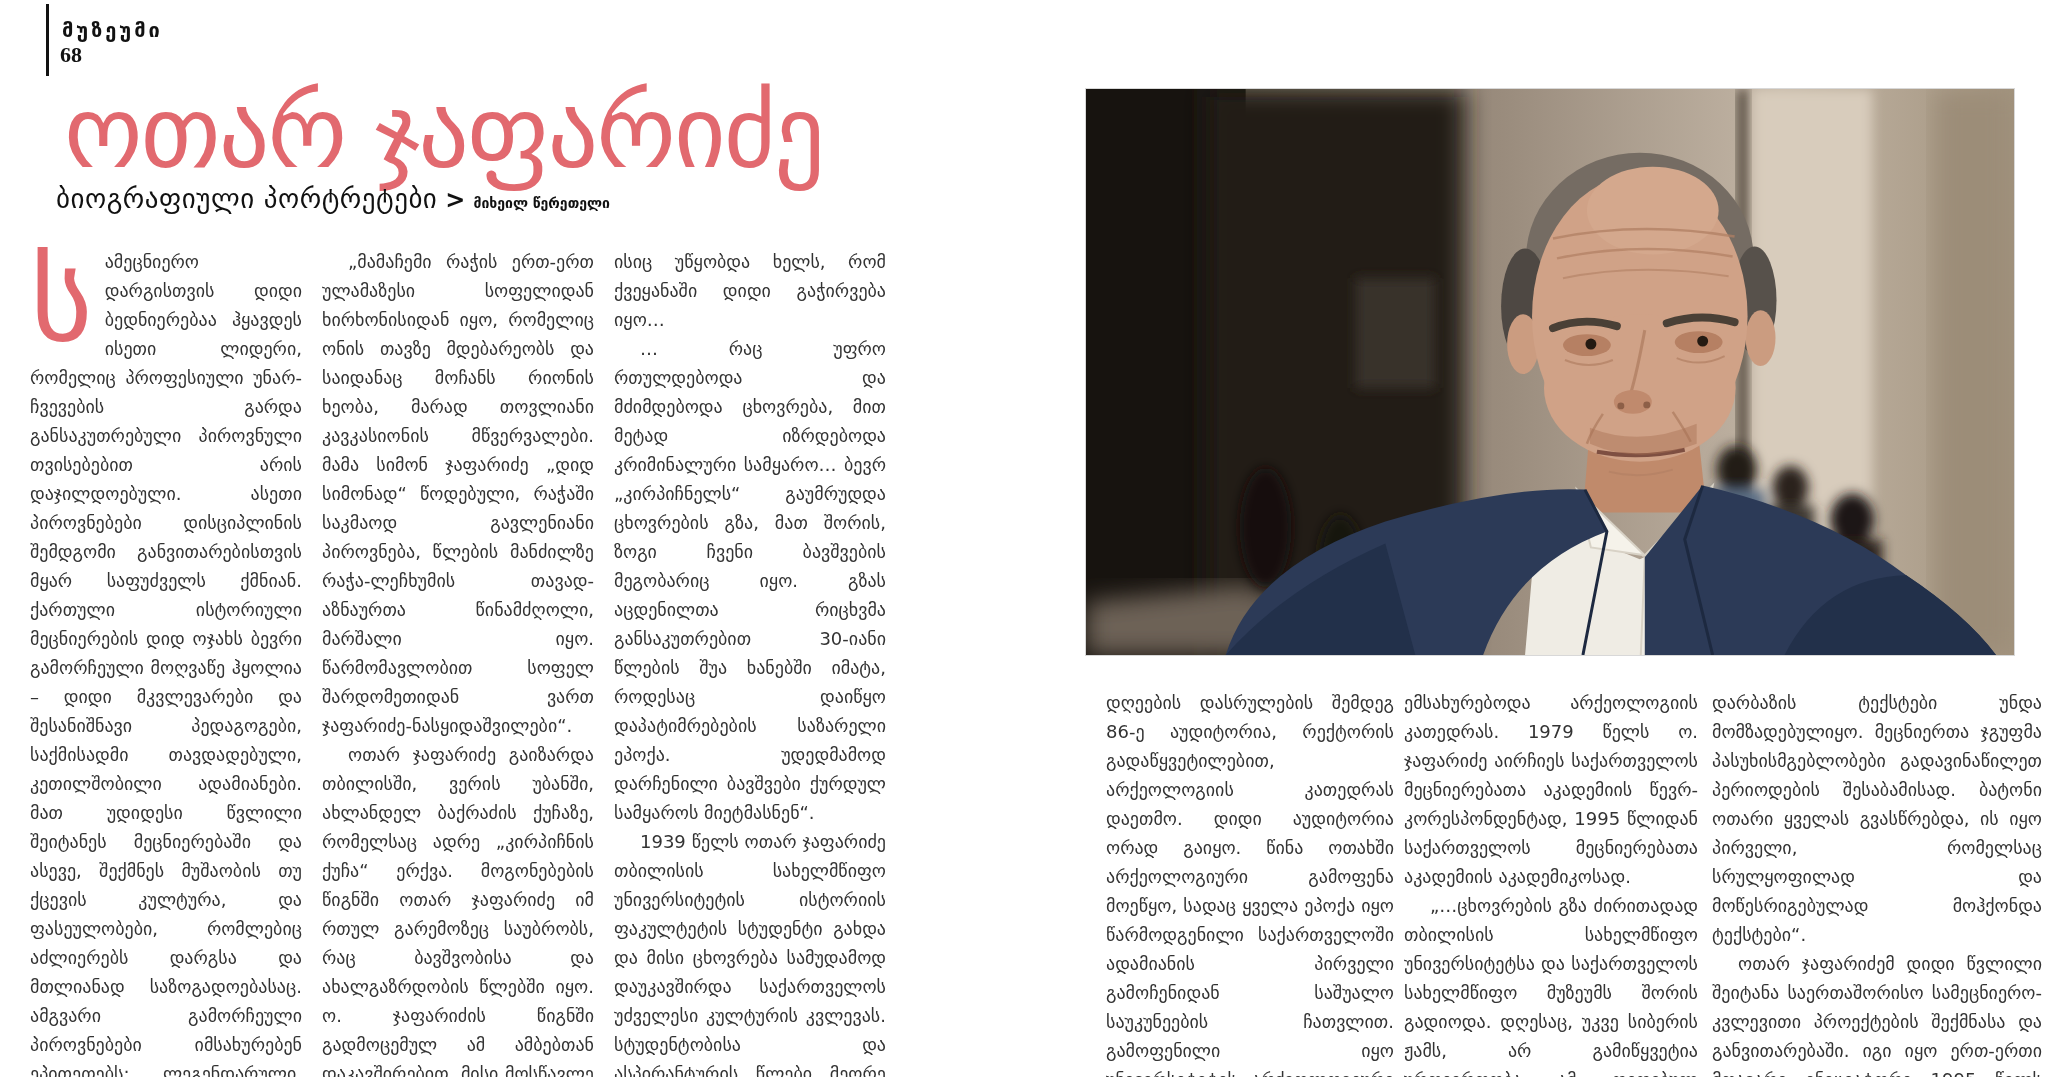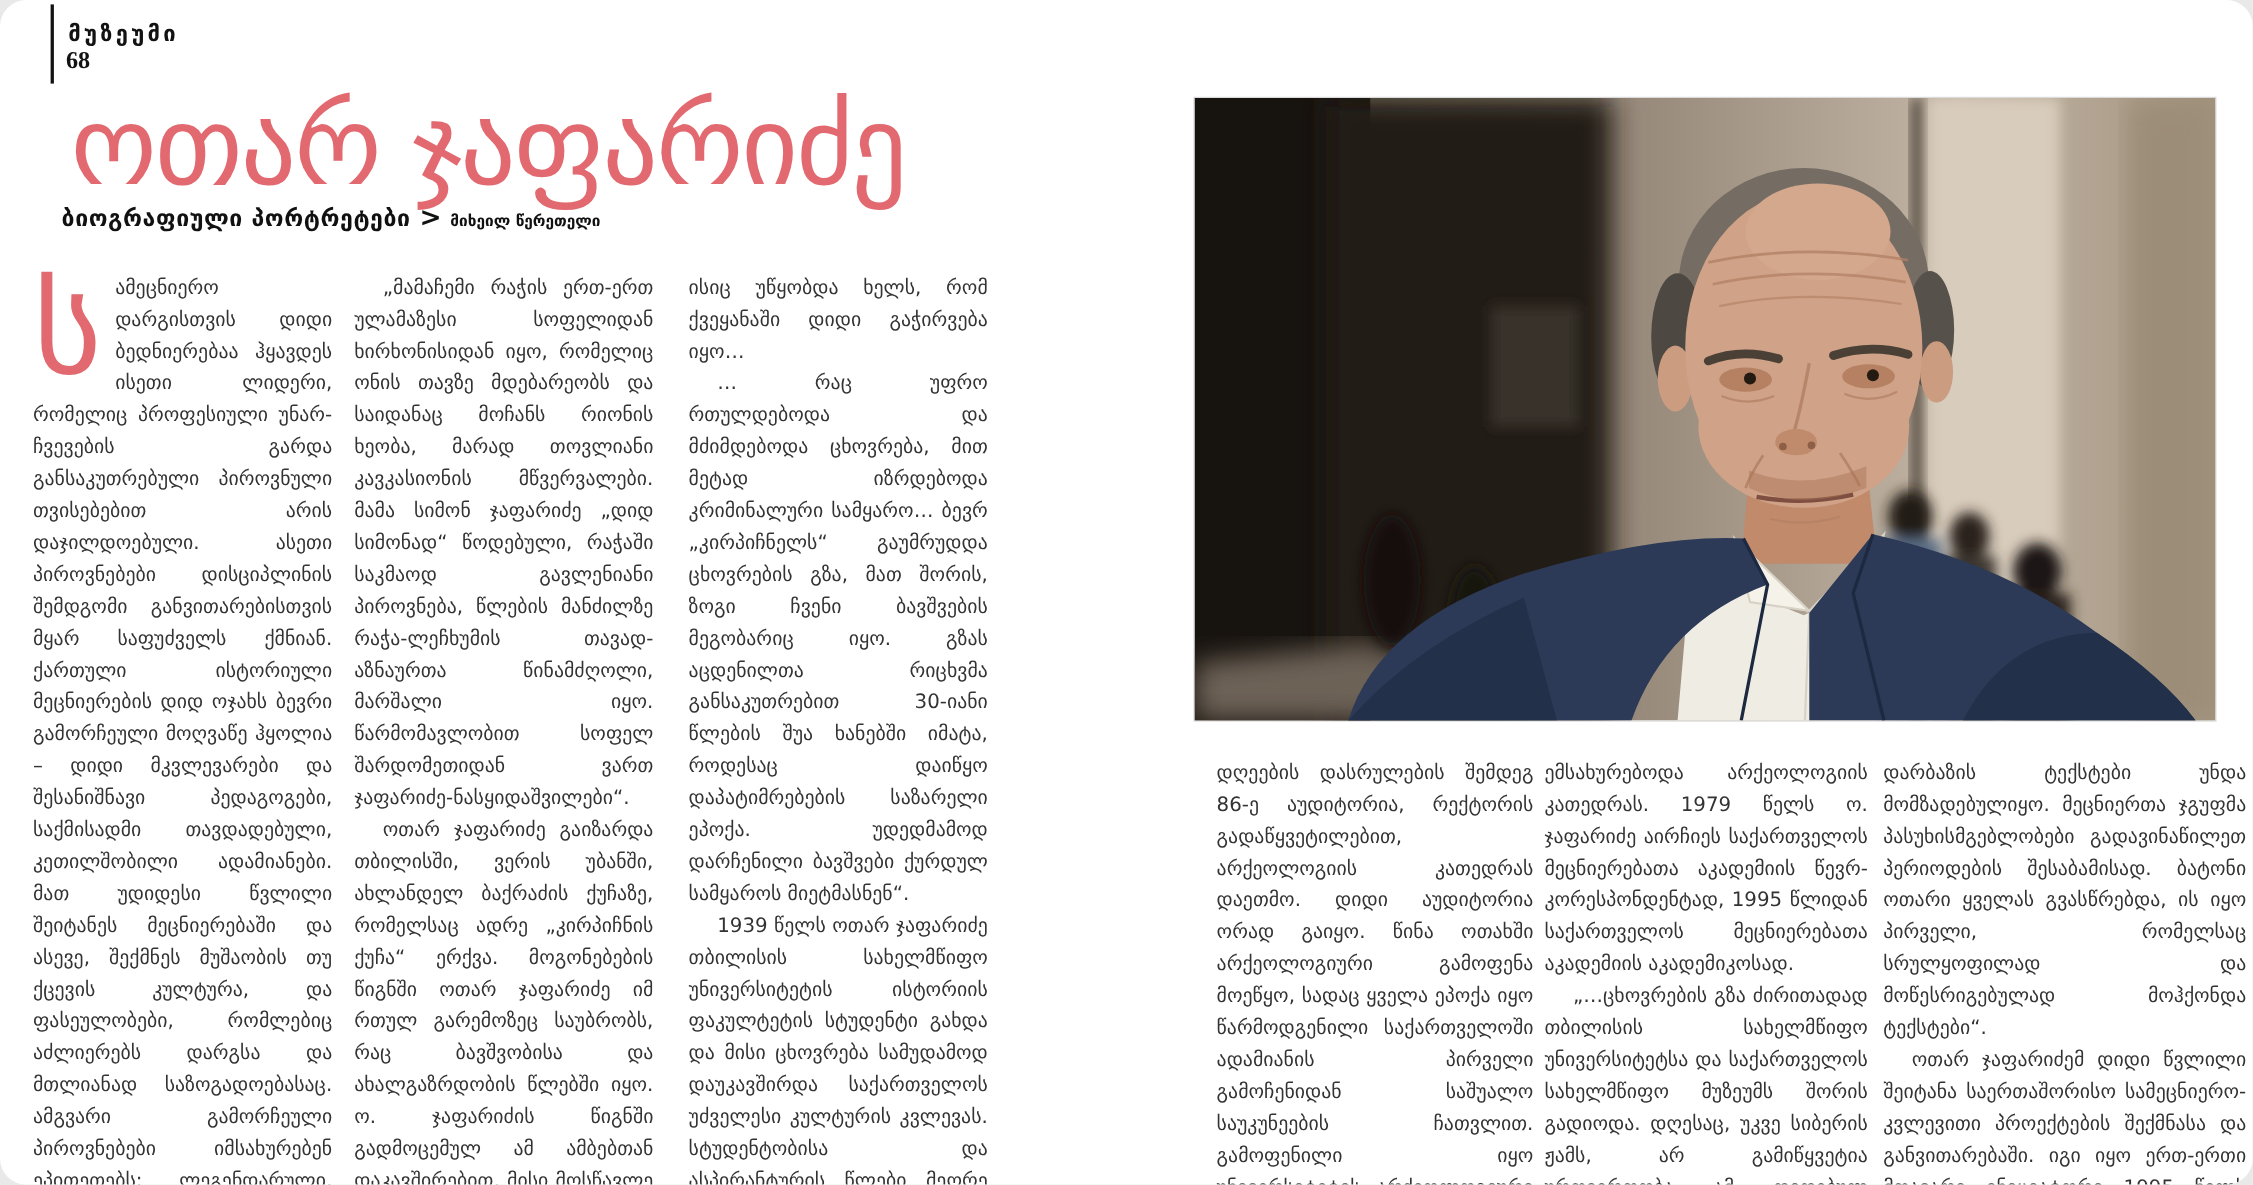--- a/index.html
+++ b/index.html
@@ -1,37 +1,37 @@
 <!DOCTYPE html>
 <html><head>
 <meta charset="utf-8">
 <style>
   html,body { margin:0; padding:0; background:#e9e9e9; }
   .page {
     position:relative; width:2048px; height:1077px; background:#ffffff;
-    overflow:hidden; font-family:"DejaVu Sans", sans-serif; color:#2b2b2b;border-radius:24px;
+    overflow:hidden; font-family:"DejaVu Sans", sans-serif; color:#2b2b2b;
   }
   .rule { position:absolute; left:46px; top:4px; width:3px; height:72px; background:#121212; }
   .kicker { position:absolute; left:62px; top:18px; font-size:20px; font-weight:bold;
             letter-spacing:3px; color:#121212; }
   .pagenum { position:absolute; left:60px; top:42px; font-size:22px; font-weight:bold; color:#121212;font-family:Liberation Serif, serif; }
   .title { position:absolute; left:52px; top:62px; margin:12px; font-weight:normal;
            font-size:100px; letter-spacing:-2px; color:#e2696f; white-space:nowrap; }
   .subtitle { position:absolute; left:56px; top:183px; white-space:nowrap; }
-  .sub-main { font-size:21px; font-weight:bold; color:#111; letter-spacing:0.5px; }
+  .sub-main { font-size:27px; font-weight:normal; color:#111; letter-spacing:0.5px; }
   .sub-sep  { font-size:24px; font-weight:bold; color:#111; margin:0 8px; }
   .sub-author { font-size:14px; font-weight:bold; color:#111; }
 
   .col { position:absolute; top:247px; height:830px; overflow:hidden;
          font-size:18px; line-height:29px; text-align:justify; color:#333; }
   .col p { margin:0; }
   .col p.ind { text-indent:26px; }
   .c1 { left:30px;  width:272px; }
   .c2 { left:322px; width:272px; }
-  .c3 { left:614px; width:272px;margin-left:12px; }
+  .c3 { left:614px; width:272px; }
 
   .dropcap { float:left; font-size:120px; line-height:92px; height:96px;
              padding:6px 12px 0 0; color:#e2696f; }
 
   .photo-wrap { position:absolute; left:1085px; top:88px; width:930px; height:568px;
                 border:1px solid #d8d8d8; box-sizing:border-box; }
   .photo-wrap svg { display:block; width:100%; height:100%; }
 
   .bcol { position:absolute; top:688px; height:389px; overflow:hidden;
           font-size:18px; line-height:29px; text-align:justify; color:#333; }

